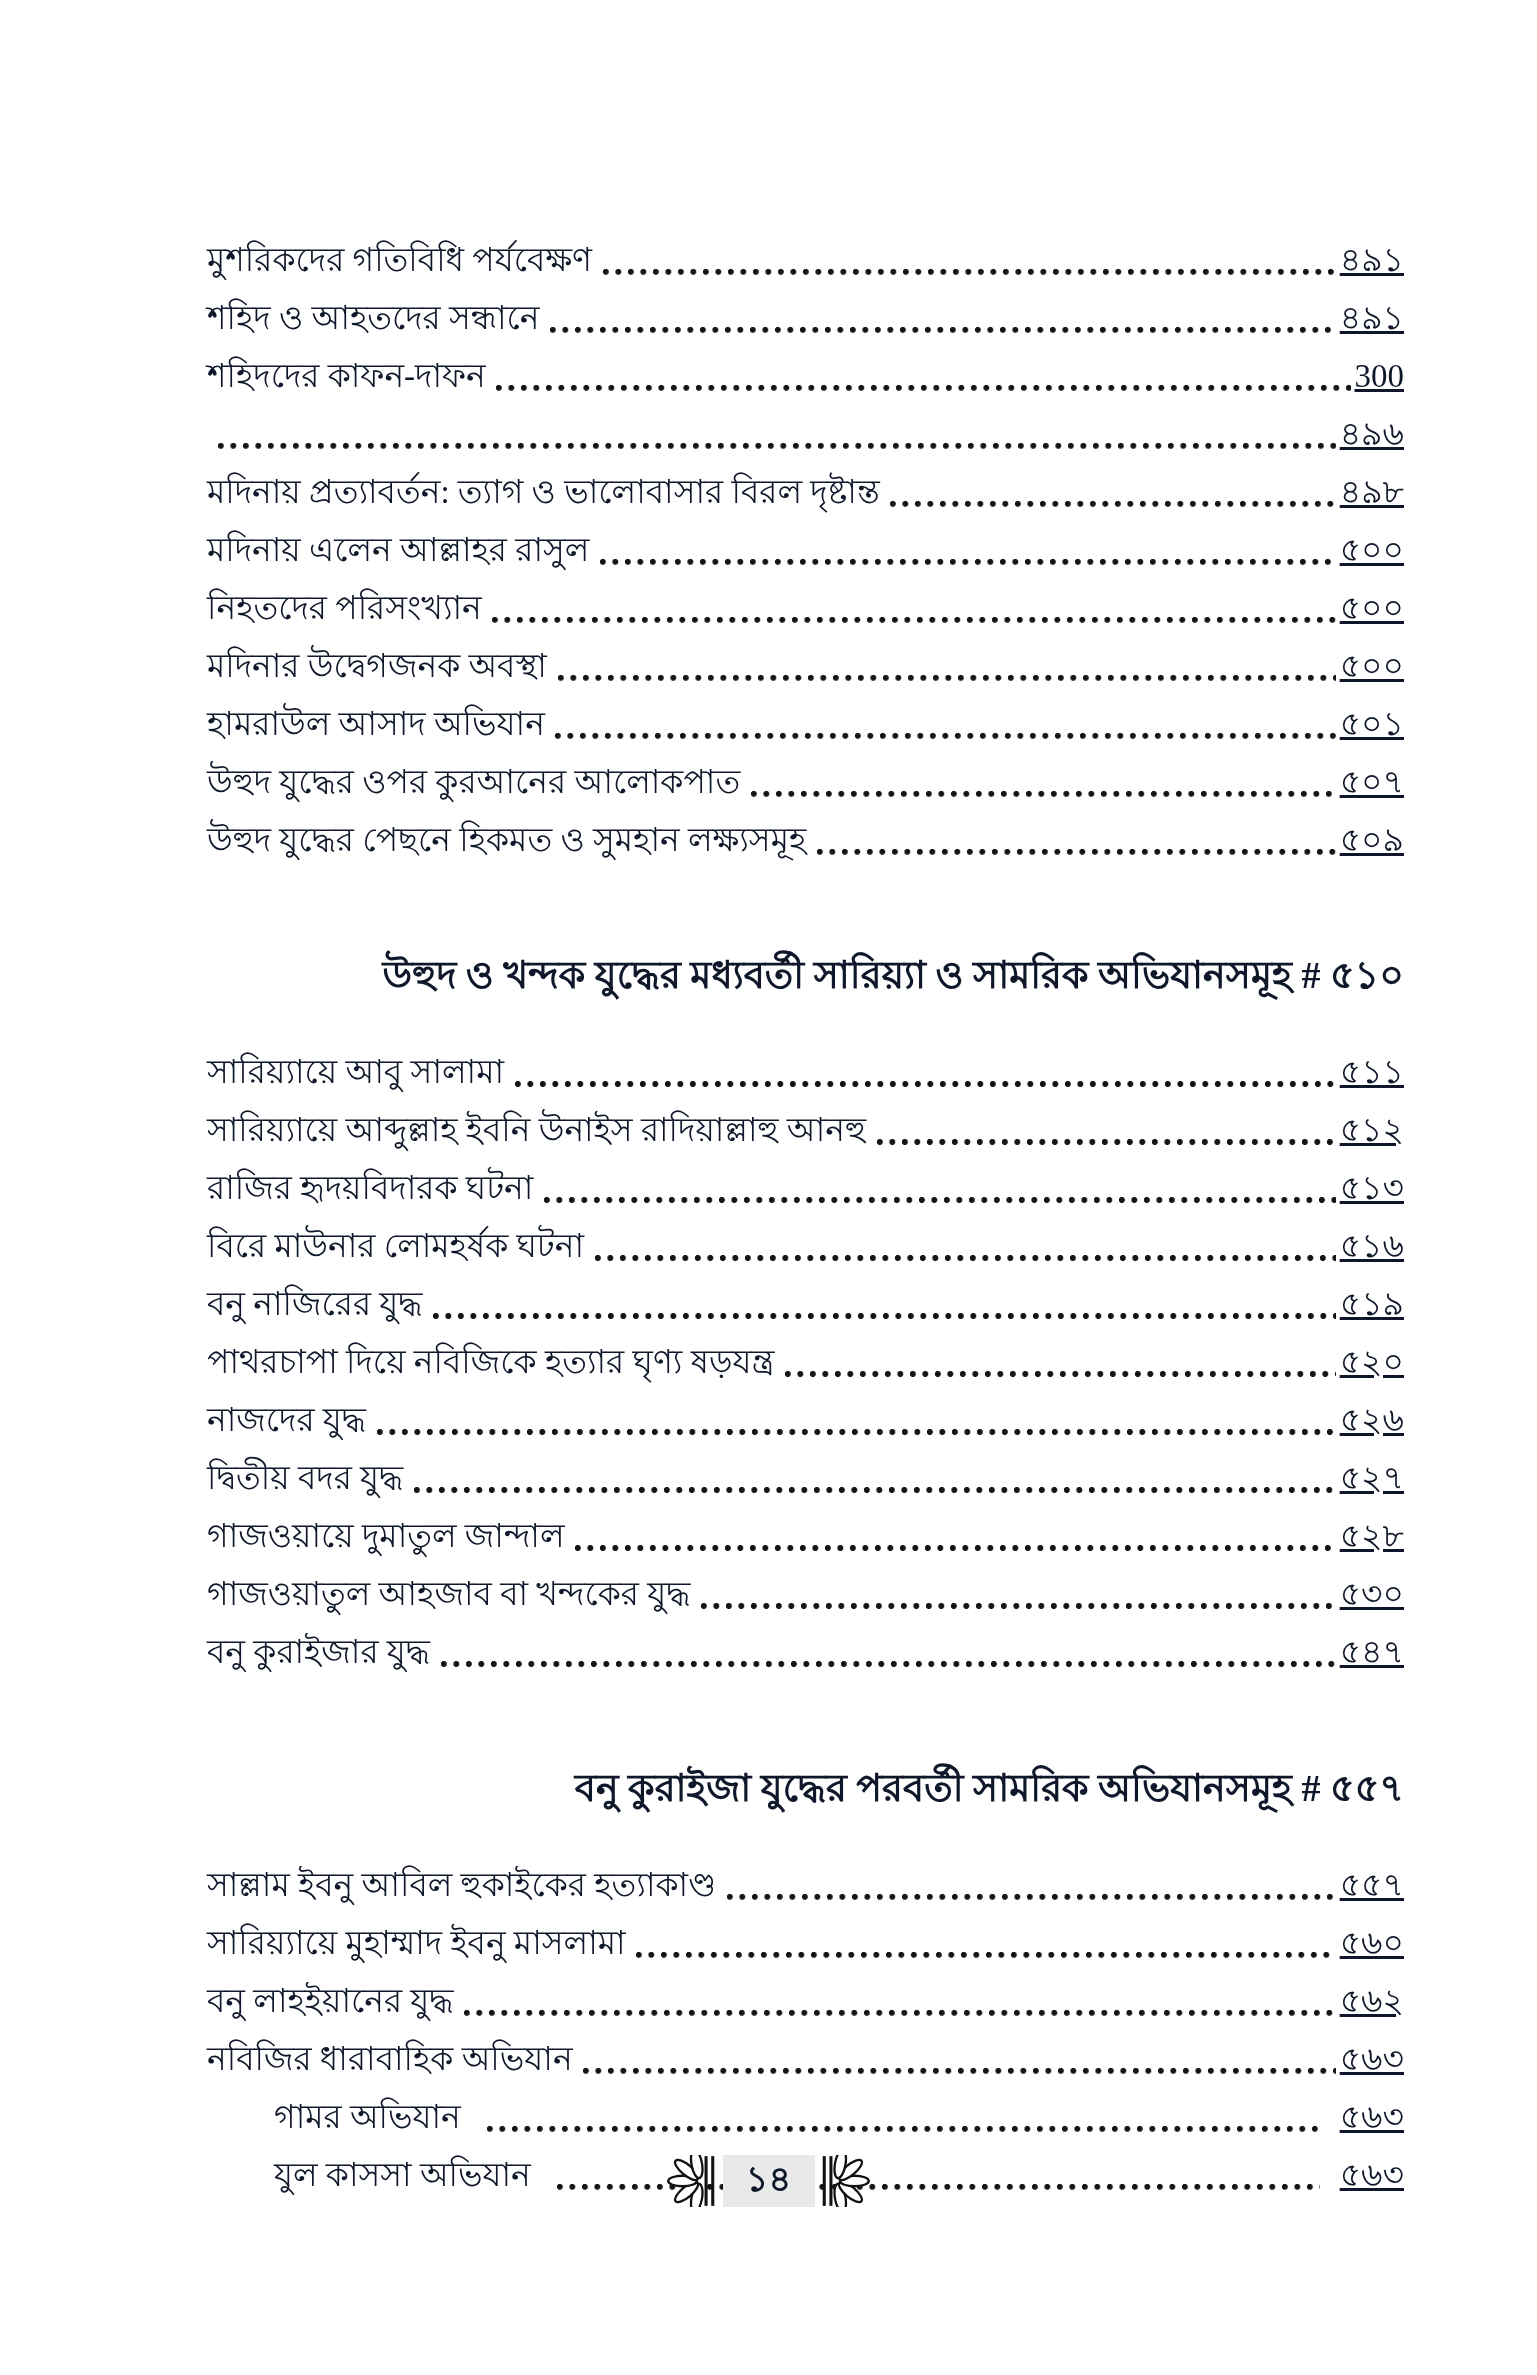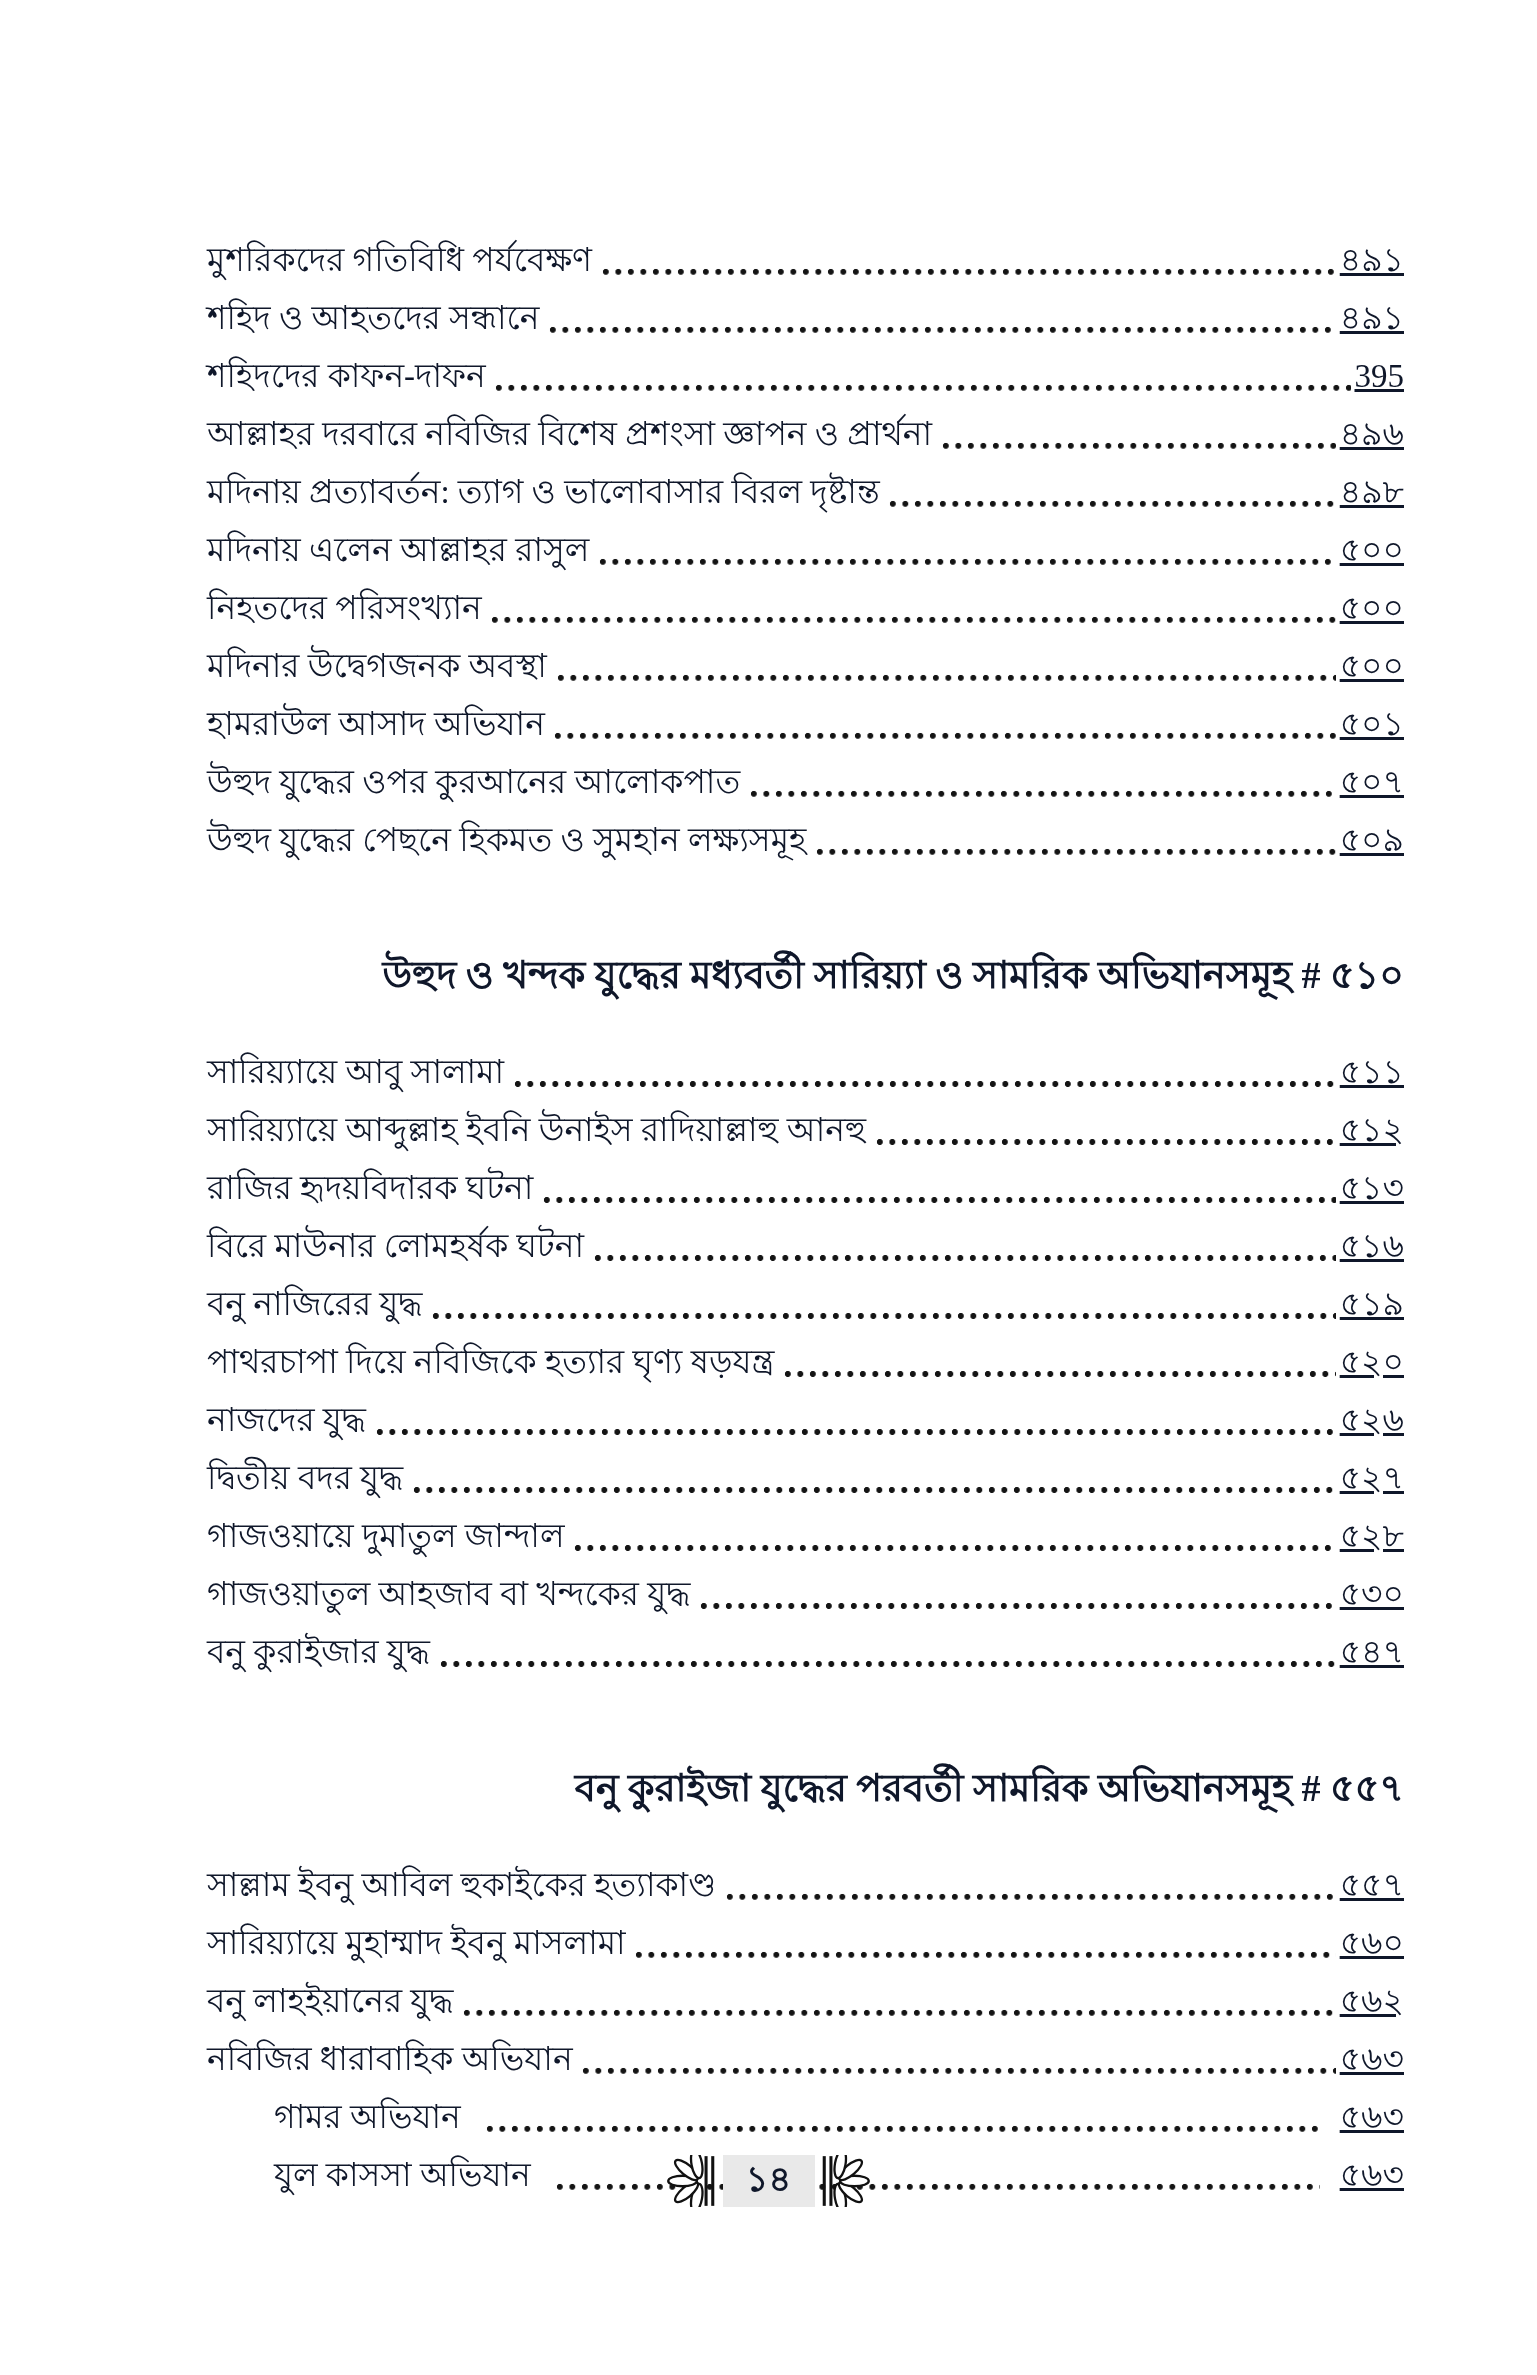--- a/index.html
+++ b/index.html
@@ -89,24 +89,23 @@
         <span class="toc-page">৪৯১</span>
       </div>
       <div class="toc-row">
         <span class="toc-title">শহিদ ও আহতদের সন্ধানে</span>
         <span class="toc-dots"></span>
         <span class="toc-page">৪৯১</span>
       </div>
       <div class="toc-row">
         <span class="toc-title">শহিদদের কাফন-দাফন</span>
         <span class="toc-dots"></span>
-        <span class="toc-page">395</span>
-      </div>
-      <div class="toc-row">
-        <span class="toc-title">আল্লাহর দরবারে নবিজির বিশেষ প্রশংসা জ্ঞাপন ও প্রার্থনা</span>
+        <span class="toc-page">300</span>
+      </div>
+      <div class="toc-row">
         <span class="toc-dots"></span>
         <span class="toc-page">৪৯৬</span>
       </div>
       <div class="toc-row">
         <span class="toc-title">মদিনায় প্রত্যাবর্তন: ত্যাগ ও ভালোবাসার বিরল দৃষ্টান্ত</span>
         <span class="toc-dots"></span>
         <span class="toc-page">৪৯৮</span>
       </div>
       <div class="toc-row">
         <span class="toc-title">মদিনায় এলেন আল্লাহর রাসুল</span>

